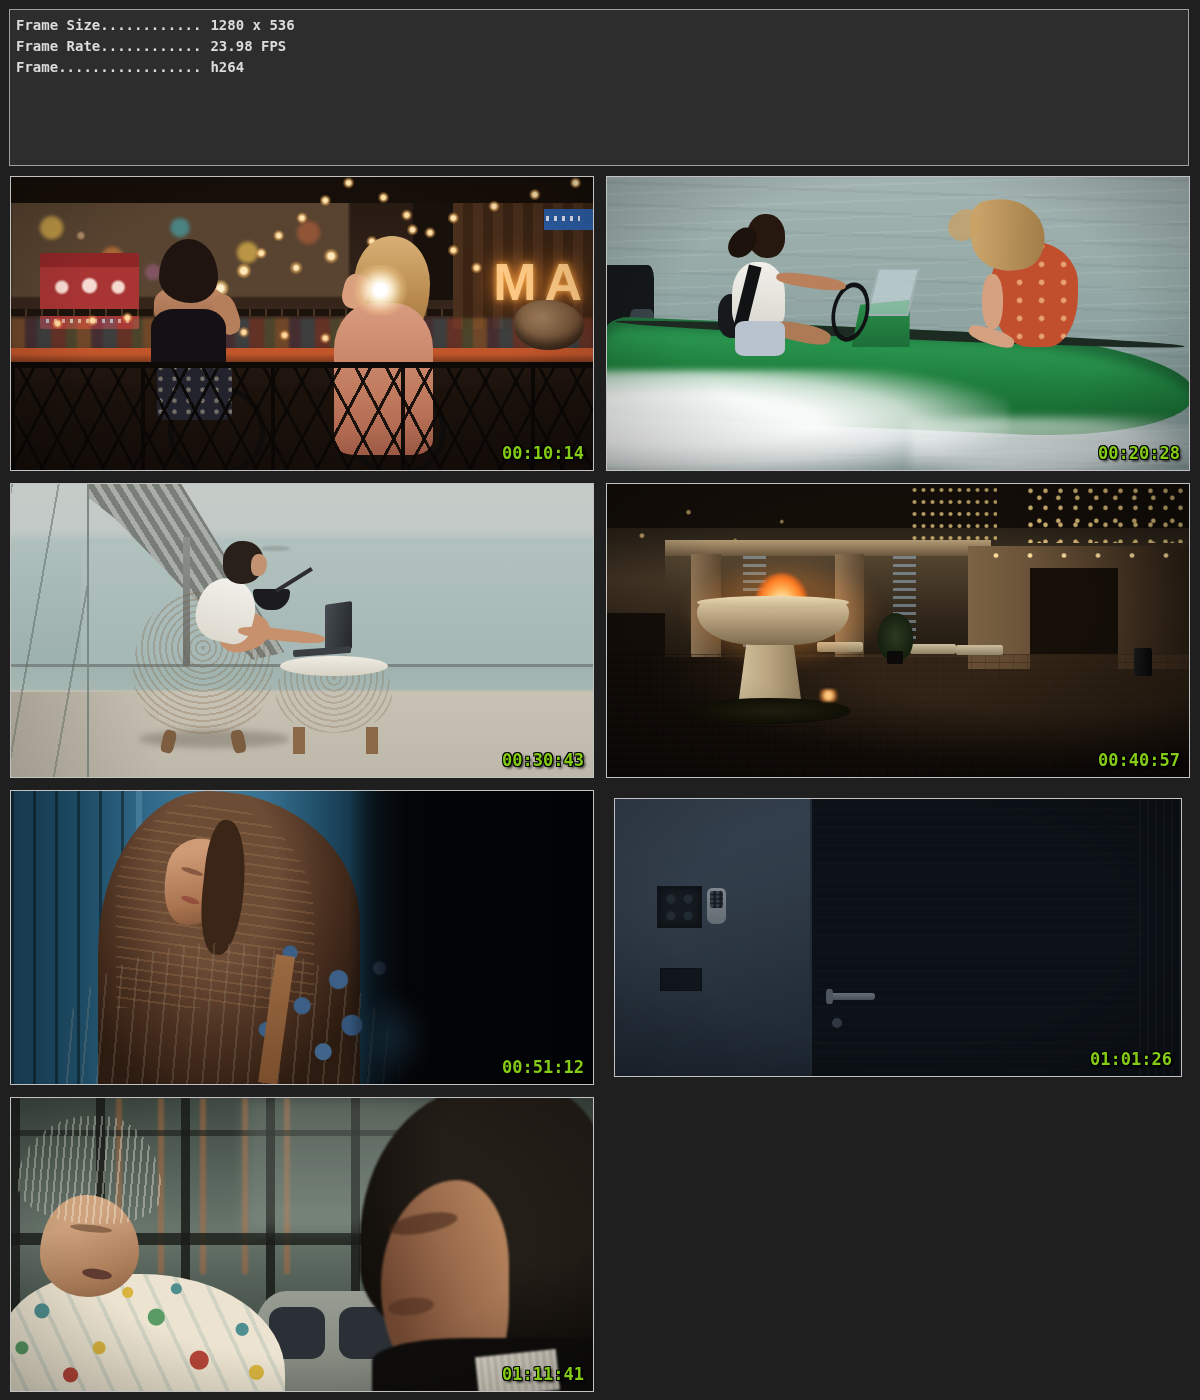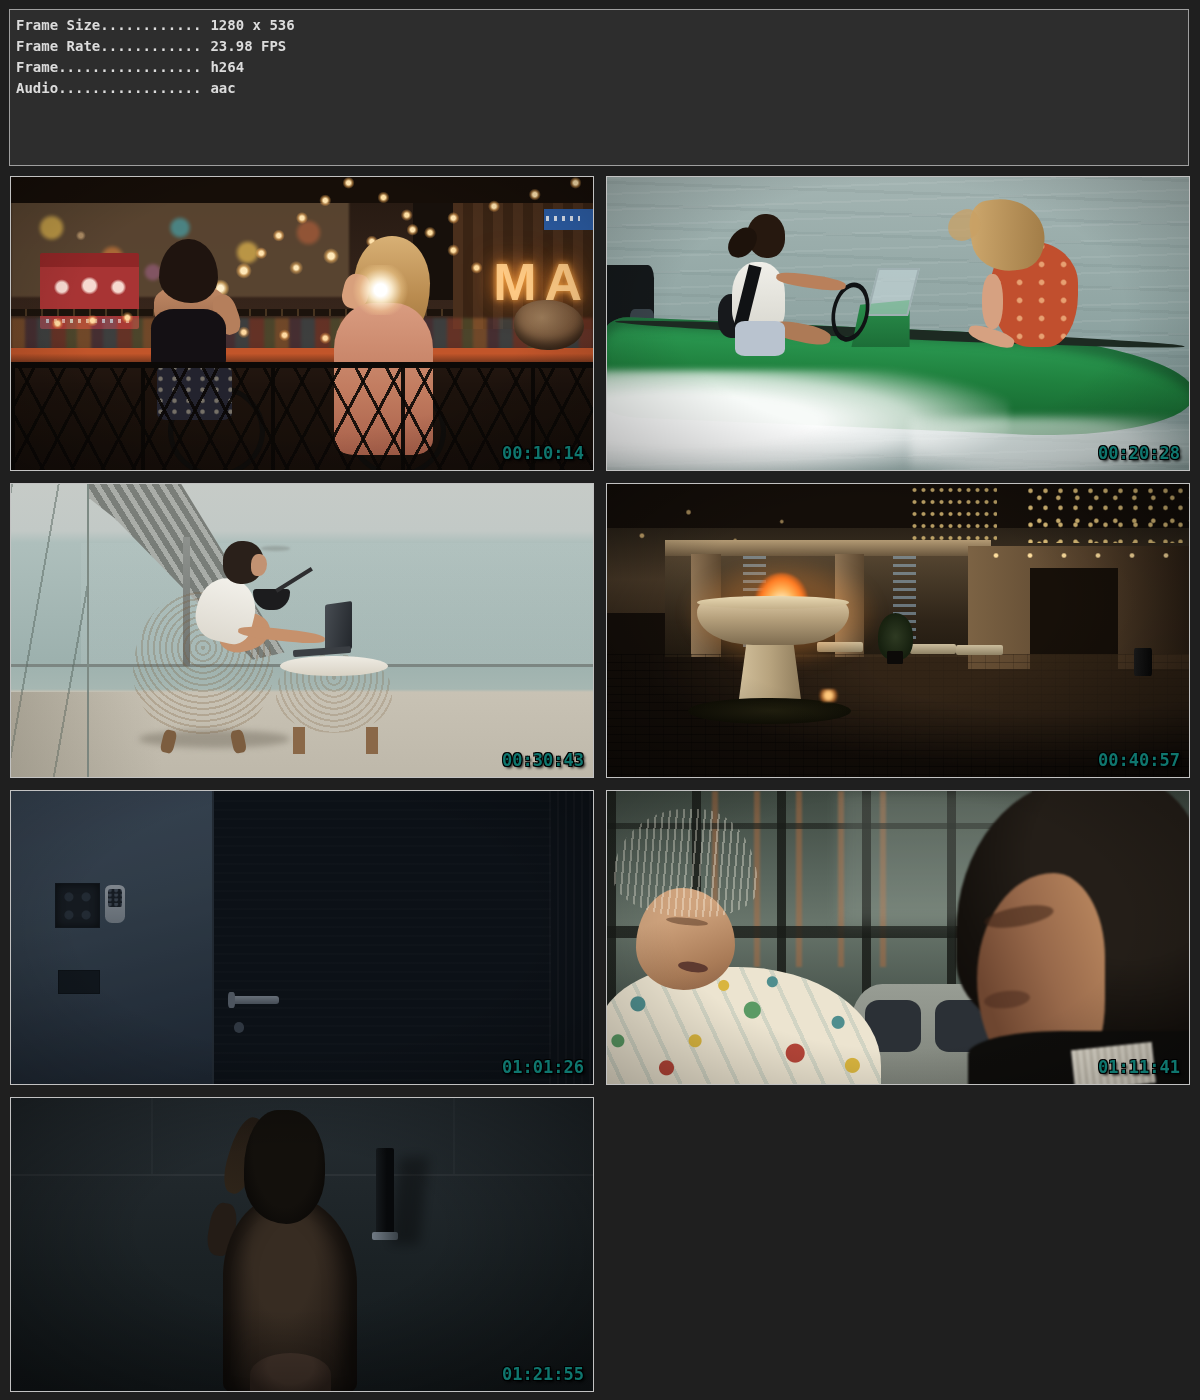--- a/index.html
+++ b/index.html
@@ -16,21 +16,21 @@
   .iline .val{padding-left:9px;}
   .wmark{font:400 28px/32px "Liberation Sans",sans-serif;color:#e4e4e4;
     letter-spacing:.5px;margin-top:1px;}
 
   
   .grid{position:absolute;left:10px;top:176px;display:grid;
     grid-template-columns:584px 584px;grid-auto-rows:295px;gap:12px;}
   .thumb{position:relative;border:1px solid #c2c2c2;box-sizing:border-box;
     overflow:hidden;background:#000;}
   .ts{position:absolute;right:9px;bottom:7px;z-index:60;
-    font:bold 17px "DejaVu Sans Mono",monospace;color:#0f766e;
+    font:bold 17px "DejaVu Sans Mono",monospace;color:#84cc16;
     text-shadow:-1px -1px 0 #000,1px -1px 0 #000,-1px 1px 0 #000,1px 1px 0 #000,2px 2px 3px #000;}
   .vig{position:absolute;inset:0;z-index:40;pointer-events:none;
     background:radial-gradient(ellipse at 50% 45%,transparent 55%,rgba(0,0,0,.28) 100%);}
 
   
   .t1-bg{inset:0;background:linear-gradient(180deg,#241810 0%,#33231a 35%,#3a271c 55%,#1f140e 75%,#120c08 100%);}
   .t1-roof{left:0;right:0;top:0;height:9%;background:#160e08;}
   .t1-wallL{left:0;top:7%;width:58%;height:34%;filter:blur(1px);opacity:.9;
     background:#5d4833;
     background-image:radial-gradient(circle at 12% 30%,#c9a24a 0 9px,transparent 14px),
@@ -438,21 +438,20 @@
   .t8-vig{position:absolute;inset:0;z-index:40;
     background:radial-gradient(ellipse at 48% 45%,transparent 35%,rgba(0,0,0,.45) 90%);}
 </style>
 </head>
 <body>
 
 <div class="infobox">
   <div class="iline"><span class="lbl">Frame Size............</span><span class="val">1280 x 536</span></div>
   <div class="iline"><span class="lbl">Frame Rate............</span><span class="val">23.98 FPS</span></div>
   <div class="iline"><span class="lbl">Frame.................</span><span class="val">h264</span></div>
-  <div class="iline"><span class="lbl">Audio.................</span><span class="val">aac</span></div>
 </div>
 
 <div class="grid">
 
   <figure class="thumb" style="margin:0">
     <div class="ab t1-bg"></div>
     <div class="ab t1-wallL"></div>
     <div class="ab t1-fireesc"></div>
     <div class="ab t1-woodR"></div>
     <div class="ab t1-roof"></div>
@@ -555,22 +554,37 @@
     <div class="ab t4-glow"></div>
     <div class="ab t4-bowl"></div>
     <div class="ab t4-flame"></div>
     <div class="ab t4-ped"></div>
     <div class="ab t4-basep"></div>
     <div class="ab t4-basefire"></div>
     <div class="t4-vig"></div>
     <span class="ts">00:40:57</span>
   </figure>
 
-
   <figure class="thumb" style="margin:0">
+    <div class="ab t5-bg"></div>
+    <div class="ab t5-ribs"></div>
+    <div class="ab t5-edge"></div>
+    <div class="ab t5-hair"></div>
+    <div class="ab t5-hairhl"></div>
+    <div class="ab t5-face"></div>
+    <div class="ab t5-strand"></div>
+    <div class="ab t5-blouse"></div>
+    <div class="ab t5-embr"></div>
+    <div class="ab t5-strap"></div>
+    <div class="ab t5-sil"></div>
+    <div class="ab t5-rim"></div>
+    <span class="ts">00:51:12</span>
+  </figure>
+
+  <figure class="thumb" style="margin:8px">
     <div class="ab t6-bg"></div>
     <div class="ab t6-wall"></div>
     <div class="ab t6-p1"></div>
     <div class="ab t6-remote"></div>
     <div class="ab t6-p2"></div>
     <div class="ab t6-door"></div>
     <div class="ab t6-handle"></div>
     <div class="ab t6-keyhole"></div>
     <div class="ab t6-curtain"></div>
     <div class="ab t6-dim"></div>
@@ -592,29 +606,14 @@
     <div class="ab t7-faceL"></div>
     <div class="ab t7-hairL"></div>
     <div class="ab t7-hairR"></div>
     <div class="ab t7-faceR"></div>
     <div class="ab t7-shR"></div>
     <div class="ab t7-shirtR"></div>
     <div class="vig"></div>
     <span class="ts">01:11:41</span>
   </figure>
 
-  <figure class="thumb" style="margin:0">
-    <div class="ab t8-bg"></div>
-    <div class="ab t8-seamh"></div>
-    <div class="ab t8-seamv1"></div>
-    <div class="ab t8-seamv2"></div>
-    <div class="ab t8-fshadow"></div>
-    <div class="ab t8-fixture"></div>
-    <div class="ab t8-arm"></div>
-    <div class="ab t8-arm2"></div>
-    <div class="ab t8-back"></div>
-    <div class="ab t8-hair"></div>
-    <div class="ab t8-butt"></div>
-    <div class="t8-vig"></div>
-    <span class="ts">01:21:55</span>
-  </figure>
 
 </div>
 
 </body></html>

